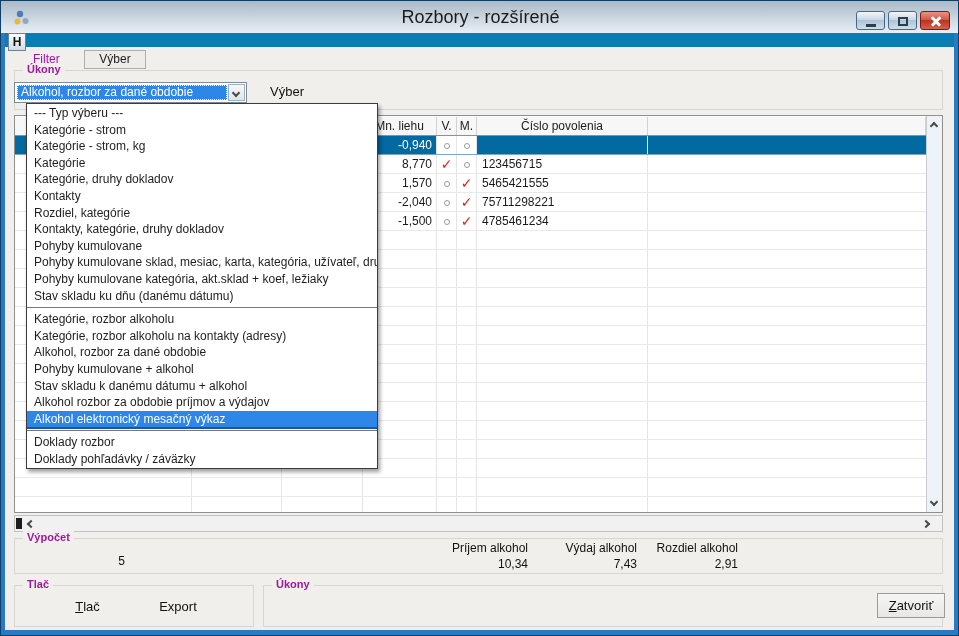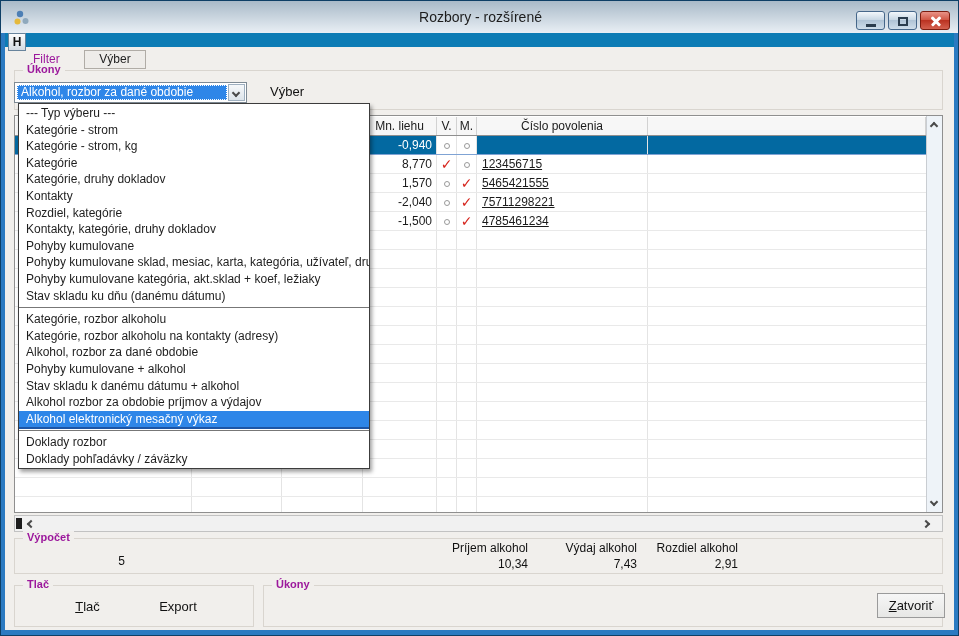--- a/index.html
+++ b/index.html
@@ -4,21 +4,21 @@
 <style>
   * { margin:0; padding:0; box-sizing:border-box; }
   body { background:#888; font-family:"Liberation Sans","DejaVu Sans",sans-serif; }
   .window { position:relative; width:959px; height:636px; background:#2b7ac1;
             box-shadow: inset 0 0 0 1px #0e3f66; overflow:hidden; }
 
   
   .titlebar { position:absolute; left:1px; top:1px; width:957px; height:32px;
               background:linear-gradient(#a9bac8,#e9eff5); }
   .title { position:absolute; left:2px; right:0; top:0; height:24px; line-height:32px;
-           text-align:center; font-size:14px; color:#1c1c1c; }
+           text-align:center; font-size:18px; color:#1c1c1c; }
   .app-icon { position:absolute; left:12px; top:8px; width:18px; height:18px; }
   .winbtn { position:absolute; top:10px; width:29px; height:19px; border:1px solid #46678a;
             border-radius:3px; background:linear-gradient(#f2f7fb,#c4d4e2 50%,#b0c4d6 50%,#cfdeeb); }
   .winbtn.min { left:855px; } .winbtn.max { left:887px; }
   .winbtn.close { left:919px; width:30px; background:linear-gradient(#e99387,#cf5240 50%,#bb3322 50%,#d4604e);
                   border-color:#7c1d10; }
   .glyph-min { position:absolute; left:9px; top:12px; width:10px; height:3px; background:#2b3d4e; }
   .glyph-max { position:absolute; left:9px; top:5px; width:10px; height:9px; border:2px solid #2b3d4e; background:transparent; }
   .glyph-x1,.glyph-x2 { position:absolute; left:9px; top:8px; width:12px; height:2.6px; background:#fff; border-radius:1px; }
   .glyph-x1 { transform:rotate(45deg);} .glyph-x2 { transform:rotate(-45deg);}
@@ -55,21 +55,21 @@
            border:1px solid #8f8f8f; overflow:hidden; }
   .grid { position:absolute; left:0; top:1px; right:16px; bottom:0; overflow:hidden; }
   .row { display:flex; height:19px; border-bottom:1px solid #e9e9e9; background:#fff; }
   .row.hdr { background:#f7f7f7; border-bottom:1px solid #8f8f8f; }
   .cell { height:100%; border-right:1px solid #e4e4e4; font-size:12px; line-height:18px;
           color:#1b1b1b; overflow:hidden; white-space:nowrap; }
   .hdr .cell { border-right:1px solid #d2d2d2; text-align:center; }
   .c0{width:177px}.c1{width:90px}.c2{width:81px}.cmn{width:74px}.cv{width:20px}.cm{width:20px}
   .ccislo{width:171px}.clast{flex:1;border-right:none}
   .cmn.val { text-align:right; padding-right:4px; }
-  .ccislo.val { text-align:left; padding-left:5px;text-decoration:underline; }
+  .ccislo.val { text-align:left; padding-left:5px; }
   .cv,.cm { text-align:center; }
   .row.sel { background:#0369a1; border-bottom:1px solid #7fa3d4; }
   .row.sel .cmn { color:#fff; }
   .row.sel .cv, .row.sel .cm { background:#fff; }
   .chk { color:#d6261e; font-weight:bold; font-size:14px; line-height:18px; }
   .circ { display:inline-block; width:6px; height:6px; border:1.5px solid #9a9a9a;
           border-radius:50%; vertical-align:middle; background:#fff; }
 
   
   .vscroll { position:absolute; right:0; top:0; bottom:0; width:16px; background:#eef3f8;
@@ -77,21 +77,21 @@
   .hscroll { position:absolute; left:14px; top:515px; width:929px; height:17px; background:#f1f1f1;
              border:1px solid #c2c2c2; }
   .hthumb { position:absolute; left:1px; top:2px; width:6px; height:11px; background:#1d1d1d; }
   .chv { position:absolute; width:6px; height:6px; border-left:2px solid #4a4a4a; border-bottom:2px solid #4a4a4a; }
   .chv.up   { transform:rotate(135deg); left:4px; top:7px; }
   .chv.down { transform:rotate(-45deg); left:4px; bottom:7px; }
   .chv.left { transform:rotate(45deg);  left:13px; top:5px; }
   .chv.right{ transform:rotate(-135deg); right:13px; top:5px; }
 
   
-  .dd { position:absolute; left:18px; top:103px; width:352px; background:#fff;
+  .dd { position:absolute; left:26px; top:103px; width:352px; background:#fff;
         border:1px solid #3c3c3c; box-shadow:2px 3px 4px rgba(0,0,0,.38); z-index:40; padding:1px 0; }
   .dd-item { height:16.6px; line-height:16.6px; padding-left:7px; font-size:12px; color:#1e1e1e;
              white-space:nowrap; overflow:hidden; }
   .dd-item.hl { background:#2e86e8; color:#fff; box-shadow:0 2px 0 0 #1d55a5; }
   .dd-sep { height:7px; position:relative; }
   .dd-sep:after { content:""; position:absolute; left:0; right:0; top:3px; border-top:1px solid #777; }
 
   
   .calc-box { left:14px; top:538px; width:929px; height:36px;padding-left:19px; }
   .calc-count { position:absolute; left:60px; top:15px; width:50px; text-align:right; font-size:12px; color:#111; }

